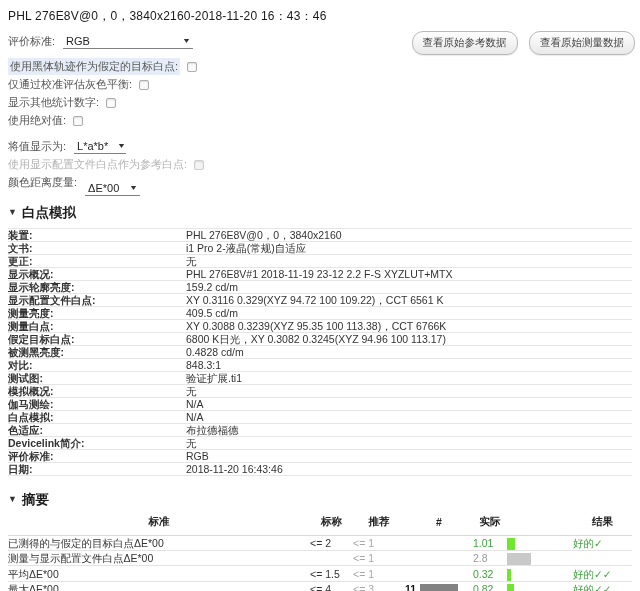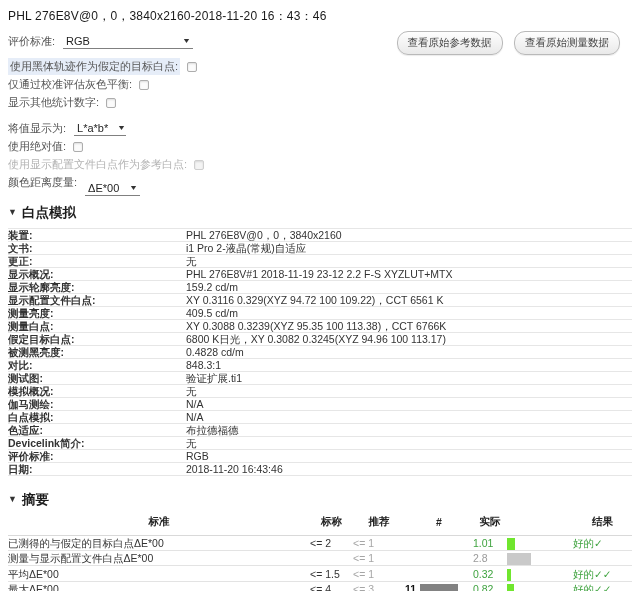--- a/index.html
+++ b/index.html
@@ -10,21 +10,21 @@
     color:#333; position:relative;
   }
   .page { padding:6px 8px 0 8px; position:relative; }
 
   h1.title {
     font-size:12px; font-weight:400; color:#1a1a1a;
     margin:2px 0 10px 0; letter-spacing:.2px;
   }
 
   
-  .top-buttons { position:absolute; top:31px; right:20px; }
+  .top-buttons { position:absolute; top:31px; right:5px; }
   .pill {
     font-family:inherit; font-size:10.5px; color:#444;
     background:linear-gradient(#fefefe,#e9e9e9);
     border:1px solid #b9b9b9; border-radius:11px;
     padding:4px 10px; margin-left:7px; cursor:pointer;
     box-shadow:0 1px 1px rgba(0,0,0,.08);
   }
 
   
   .ctl { font-size:11px; color:#555; display:flex; align-items:center; height:13px; }
@@ -104,30 +104,30 @@
   </div>
   <div class="ctl m-chk">
     <span>仅通过校准评估灰色平衡:</span>
     <span class="cb"></span>
   </div>
   <div class="ctl m-chk">
     <span>显示其他统计数字:</span>
     <span class="cb"></span>
   </div>
 
+  <div class="ctl m-chk">
+    <span>使用绝对值:</span>
+    <span class="cb"></span>
+  </div>
   <div class="ctl m-chk m-gap">
     <span>将值显示为:</span>
     <span class="sel" style="width:52px;">
       <span>L*a*b*</span>
       <span class="arrow">▼</span>
     </span>
-  </div>
-  <div class="ctl m-chk">
-    <span>使用绝对值:</span>
-    <span class="cb"></span>
   </div>
   <div class="ctl m-chk">
     <span class="disabled">使用显示配置文件白点作为参考白点:</span>
     <span class="cb cb-disabled"></span>
   </div>
   <div class="ctl m-chk">
     <span>颜色距离度量:</span>
     <span class="sel" style="width:55px;margin-top:12px;">
       <span>ΔE*00</span>
       <span class="arrow">▼</span>

